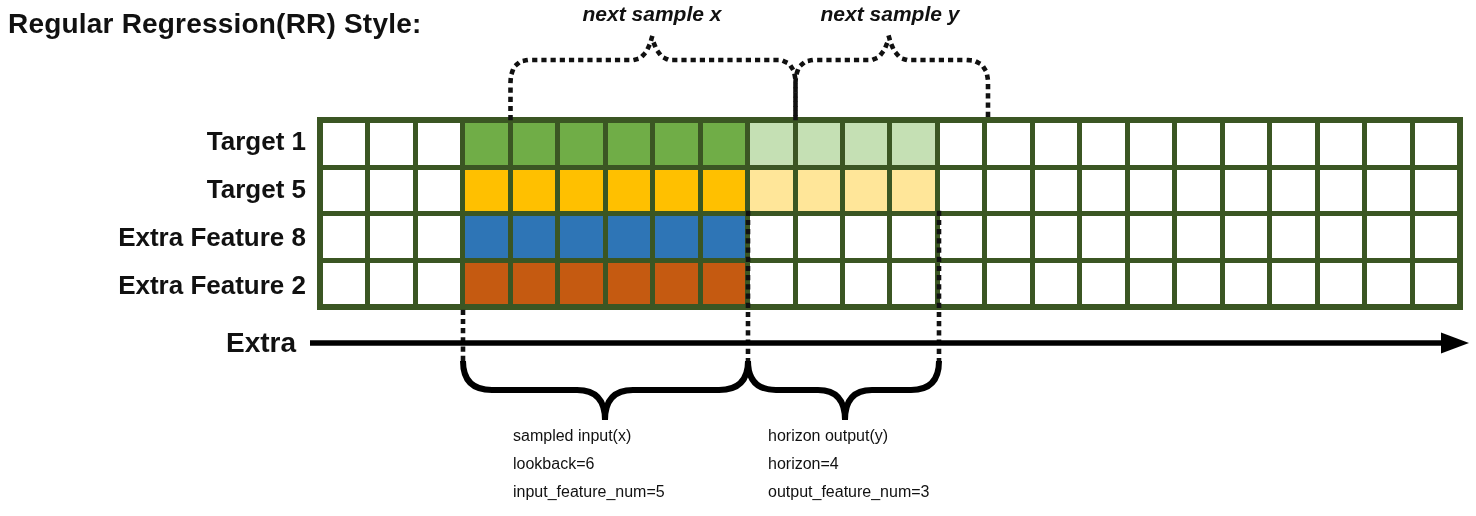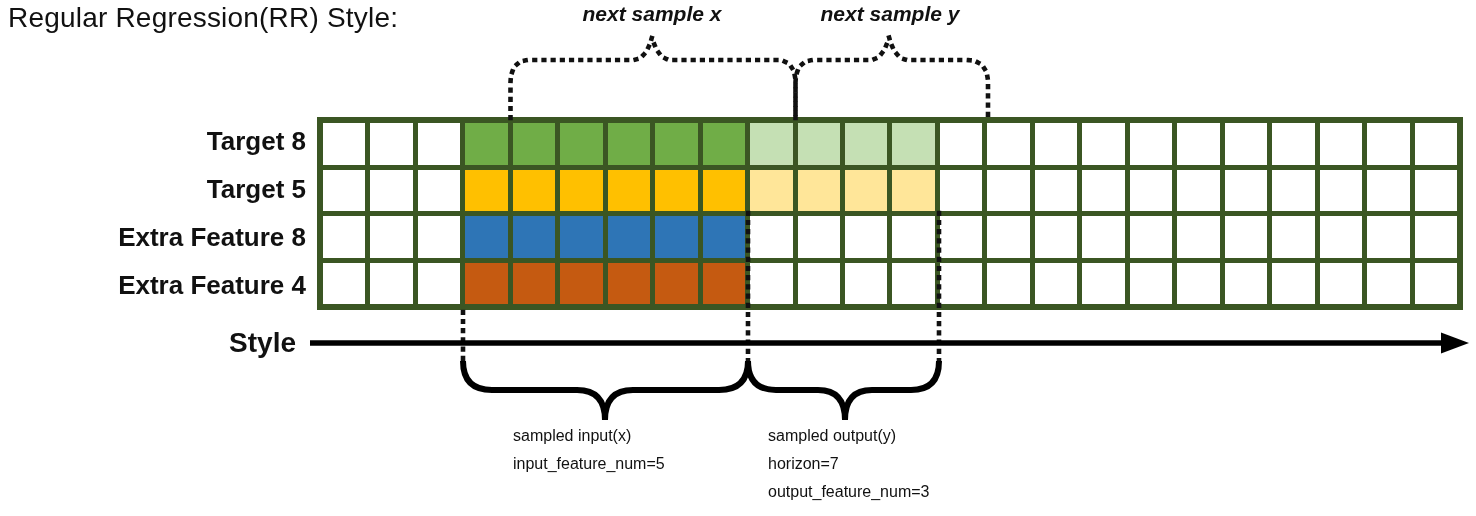--- a/index.html
+++ b/index.html
@@ -5,22 +5,22 @@
   html,body{margin:0;padding:0;background:#ffffff;}
   .canvas{
     position:relative;
     width:1476px;height:516px;
     background:#ffffff;
     font-family:"Liberation Sans", sans-serif;
     color:#111111;
     overflow:hidden;
   }
   .title{
-    position:absolute;left:8px;top:2px;
-    font-size:28px;font-weight:400;letter-spacing:0.2px;
+    position:absolute;left:8px;top:8px;
+    font-size:28px;font-weight:700;letter-spacing:0.2px;
   }
   .row-labels{
     position:absolute;left:0;top:117px;width:306px;height:193px;
     display:grid;grid-template-rows:repeat(4,1fr);
   }
   .row-label{
     display:flex;align-items:center;justify-content:flex-end;
     font-size:26px;font-weight:700;white-space:nowrap;
   }
   .sample-grid{
@@ -57,24 +57,24 @@
   .note-output{left:768px;}
 </style>
 </head>
 <body>
 
 <div class="canvas">
 
   <div class="title">Regular Regression(RR) Style:</div>
 
   <div class="row-labels">
-    <div class="row-label">Target 8</div>
+    <div class="row-label">Target 1</div>
     <div class="row-label">Target 5</div>
     <div class="row-label">Extra Feature 8</div>
-    <div class="row-label">Extra Feature 4</div>
+    <div class="row-label">Extra Feature 2</div>
   </div>
 
   <div class="sample-grid" style="border-color: rgb(59, 86, 35); background: rgb(59, 86, 35);">
       <div class="cell" style="background: rgb(255, 255, 255);"></div>
       <div class="cell" style="background: rgb(255, 255, 255);"></div>
       <div class="cell" style="background: rgb(255, 255, 255);"></div>
       <div class="cell" style="background: rgb(112, 173, 71);"></div>
       <div class="cell" style="background: rgb(112, 173, 71);"></div>
       <div class="cell" style="background: rgb(112, 173, 71);"></div>
       <div class="cell" style="background: rgb(112, 173, 71);"></div>
@@ -183,26 +183,27 @@
     <polygon points="1441,332.5 1441,353.5 1469,343" fill="#000000"></polygon>
 
     <path d="M 463 361 Q 463 390 492 390 L 577 390 Q 605 390 605 420 Q 605 390 633 390 L 719 390 Q 748 390 748 361" fill="none" stroke="#000000" stroke-width="6"></path>
 
     <path d="M 748 361 Q 748 390 776 390 L 818 390 Q 845 390 845 420 Q 845 390 872 390 L 911 390 Q 939 390 939 361" fill="none" stroke="#000000" stroke-width="6"></path>
   </svg>
 
   <div class="ann ann-nsx">next sample x</div>
   <div class="ann ann-nsy">next sample y</div>
 
-  <div class="time-label">Style</div>
+  <div class="time-label">Extra</div>
 
   <div class="note-block note-input">
     <div>sampled input(x)</div>
+    <div>lookback=6</div>
     <div>input_feature_num=5</div>
   </div>
 
   <div class="note-block note-output">
-    <div>sampled output(y)</div>
-    <div>horizon=7</div>
+    <div>horizon output(y)</div>
+    <div>horizon=4</div>
     <div>output_feature_num=3</div>
   </div>
 
 </div>
 
 </body></html>

